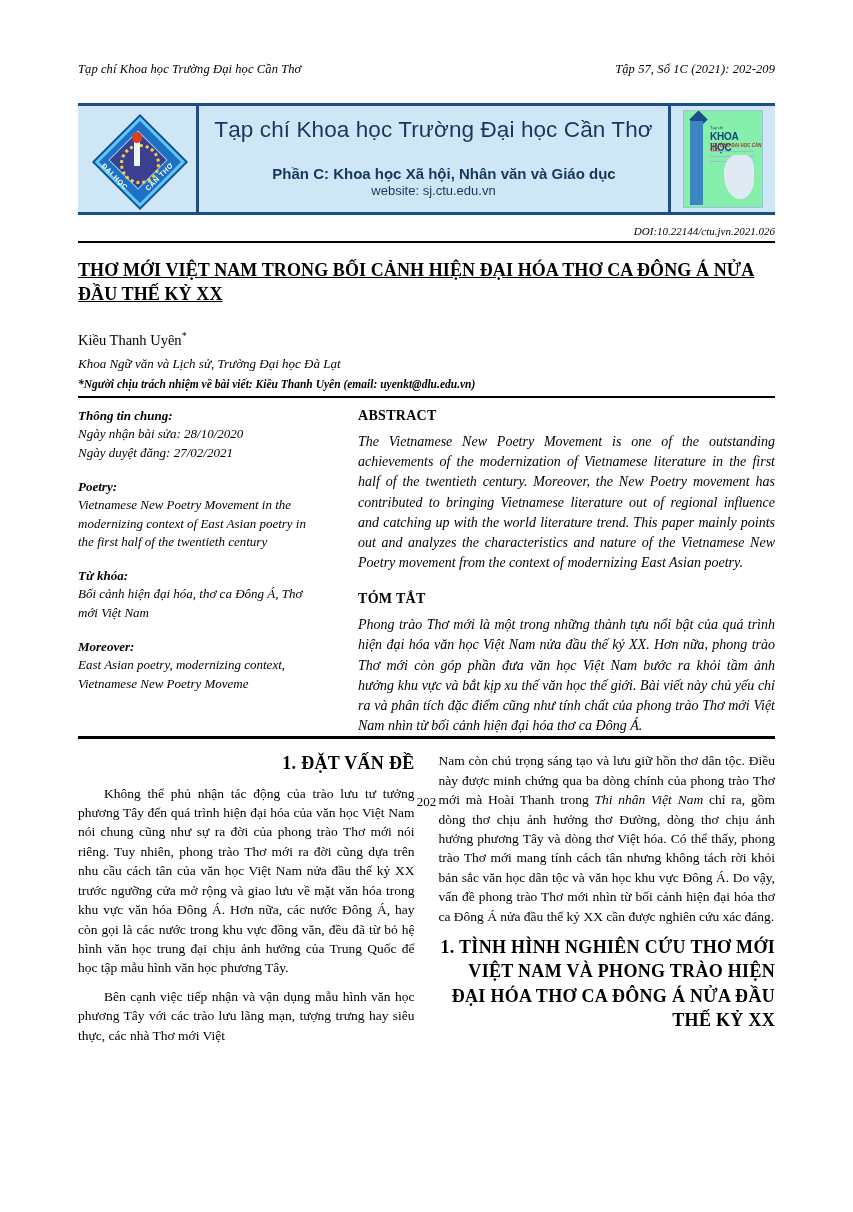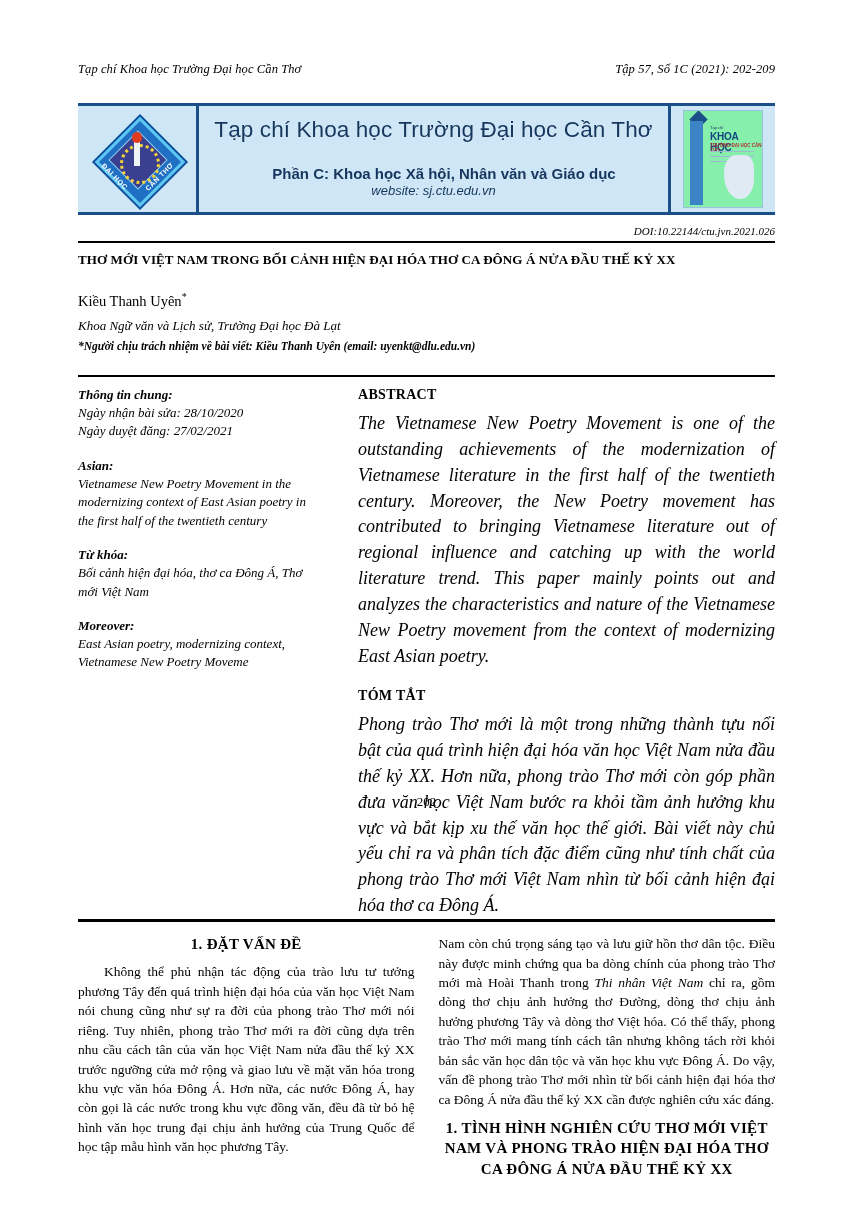--- a/index.html
+++ b/index.html
@@ -147,21 +147,20 @@
   .banner-sub {
     font-family: "Liberation Sans", sans-serif;
     font-weight: bold;
     font-size: 15px;
     color: #17365d;
     margin-top: 22px;
     padding-left: 21px;
   }
   .banner-web {
     font-family: "Liberation Sans", sans-serif;
-    font-style: italic;
     font-size: 13px;
     color: #17365d;
     margin-top: 1px;
   }
   .banner-cover-cell {
     width: 104px;
     border-left: 3px solid #1b4f8a;
     display: flex;
     align-items: center;
     justify-content: center;
@@ -241,43 +240,44 @@
     text-align: right;
     font-style: italic;
     font-size: 11px;
     margin-top: 10px;
     padding-bottom: 4px;
     border-bottom: 2.5px solid #000;
   }
 
   
   .art-title {
-    font-size: 13px;
+    font-size: 18px;
     font-weight: bold;
     line-height: 1.32;
-    margin-top: 8px;
+    margin-top: 16px;
     letter-spacing: .1px;
+    text-decoration: underline;
   }
   .authors {
     font-size: 14.5px;
     margin-top: 22px;
     line-height: 1.3;
   }
   .authors sup { font-size: 10px; }
   .affil {
     font-size: 13px;
     font-style: italic;
     margin-top: 7px;
   }
   .corresponding {
     font-size: 11.5px;
     font-style: italic;
     font-weight: bold;
     margin-top: 6px;
-    padding-bottom: 23px;
+    padding-bottom: 6px;
     border-bottom: 2.5px solid #000;
   }
 
   
   .meta-wrap {
     display: flex;
     margin-top: 10px;
     padding-bottom: 0;
     border-bottom: 3px solid #000;
   }
@@ -304,44 +304,44 @@
   }
   .meta-gap { height: 17px; }
   .sec-h {
     font-family: "Liberation Serif", serif;
     font-size: 14px;
     font-weight: bold;
     letter-spacing: .3px;
     margin-bottom: 8px;
   }
   .abs-p {
-    font-size: 18px;
+    font-size: 14px;
     font-style: italic;
     line-height: 1.44;
     text-align: justify;
     margin: 0;
   }
   .tomtat-h {
     margin-top: 18px;
   }
 
   
   .body-cols {
     display: flex;
     margin-top: 12px;
     column-gap: 24px;
   }
   .col {
     width: 337px;
     box-sizing: border-box;
   }
   .body-h {
-    font-size: 15px;
-    font-weight: bold;
-    text-align: center;
+    font-size: 18px;
+    font-weight: bold;
+    text-align: right;
     letter-spacing: .3px;
     line-height: 1.35;
     margin: 6px 0 8px;
   }
   .body-h.first { margin-top: 0; }
   .body-p {
     font-size: 13.5px;
     line-height: 1.44;
     text-align: justify;
     text-indent: 26px;
@@ -417,21 +417,21 @@
 
   <div class="meta-wrap">
 
     <div class="meta-left">
       <div class="meta-h">Thông tin chung:</div>
       <div class="meta-l">Ngày nhận bài sửa: 28/10/2020</div>
       <div class="meta-l">Ngày duyệt đăng: 27/02/2021</div>
 
       <div class="meta-gap"></div>
 
-      <div class="meta-h">Asian:</div>
+      <div class="meta-h">Poetry:</div>
       <div class="meta-l">Vietnamese New Poetry Movement in the modernizing context of East Asian poetry in the first half of the twentieth century</div>
 
       <div class="meta-gap"></div>
 
       <div class="meta-h">Từ khóa:</div>
       <div class="meta-l">Bối cảnh hiện đại hóa, thơ ca Đông Á, Thơ mới Việt Nam</div>
 
       <div class="meta-gap"></div>
 
       <div class="meta-h">Moreover:</div>
@@ -444,20 +444,21 @@
       <div class="sec-h tomtat-h">TÓM TẮT</div>
       <p class="abs-p">Phong trào Thơ mới là một trong những thành tựu nổi bật của quá trình hiện đại hóa văn học Việt Nam nửa đầu thế kỷ XX. Hơn nữa, phong trào Thơ mới còn góp phần đưa văn học Việt Nam bước ra khỏi tầm ảnh hưởng khu vực và bắt kịp xu thế văn học thế giới. Bài viết này chủ yếu chỉ ra và phân tích đặc điểm cũng như tính chất của phong trào Thơ mới Việt Nam nhìn từ bối cảnh hiện đại hóa thơ ca Đông Á.</p>
     </div>
   </div>
 
   <div class="body-cols">
 
     <div class="col">
       <div class="body-h first">1.  ĐẶT VẤN ĐỀ</div>
       <p class="body-p">Không thể phủ nhận tác động của trào lưu tư tưởng phương Tây đến quá trình hiện đại hóa của văn học Việt Nam nói chung cũng như sự ra đời của phong trào Thơ mới nói riêng. Tuy nhiên, phong trào Thơ mới ra đời cũng dựa trên nhu cầu cách tân của văn học Việt Nam nửa đầu thế kỷ XX trước ngưỡng cửa mở rộng và giao lưu về mặt văn hóa trong khu vực văn hóa Đông Á. Hơn nữa, các nước Đông Á, hay còn gọi là các nước trong khu vực đồng văn, đều đã từ bỏ hệ hình văn học trung đại chịu ảnh hưởng của Trung Quốc để học tập mẫu hình văn học phương Tây.</p>
+      <p class="body-p">Bên cạnh việc tiếp nhận và vận dụng mẫu hình văn học phương Tây với các trào lưu lãng mạn, tượng trưng hay siêu thực, các nhà Thơ mới Việt</p>
     </div>
 
     <div class="col">
       <p class="body-p cont"><span>Nam còn chú trọng sáng tạo và lưu giữ hồn thơ dân tộc. Điều này được minh chứng qua ba dòng chính của phong trào Thơ mới mà Hoài Thanh trong </span><i>Thi nhân Việt Nam</i><span> chỉ ra, gồm dòng thơ chịu ảnh hưởng thơ Đường, dòng thơ chịu ảnh hưởng phương Tây và dòng thơ Việt hóa. Có thể thấy, phong trào Thơ mới mang tính cách tân nhưng không tách rời khỏi bản sắc văn học dân tộc và văn học khu vực Đông Á. Do vậy, vấn đề phong trào Thơ mới nhìn từ bối cảnh hiện đại hóa thơ ca Đông Á nửa đầu thế kỷ XX cần được nghiên cứu xác đáng.</span></p>
       <div class="body-h">1.  TÌNH HÌNH NGHIÊN CỨU THƠ MỚI VIỆT NAM VÀ PHONG TRÀO HIỆN ĐẠI HÓA THƠ CA ĐÔNG Á NỬA ĐẦU THẾ KỶ XX</div>
     </div>
   </div>
 
   <div class="page-num">202</div>
 

